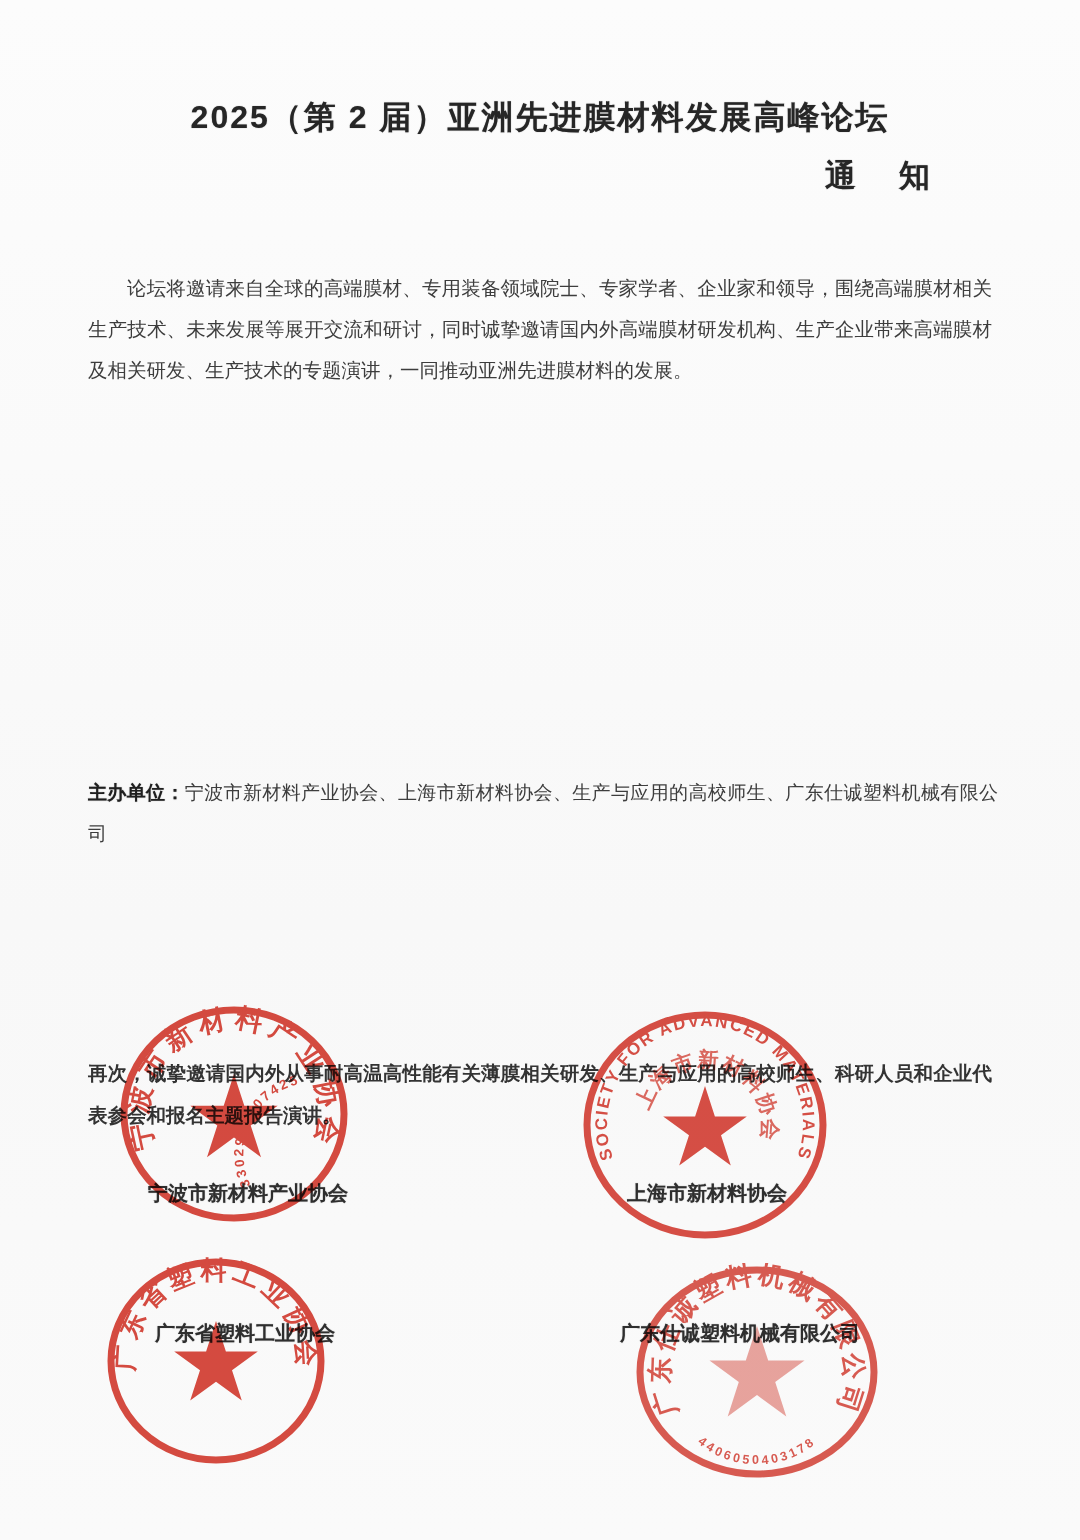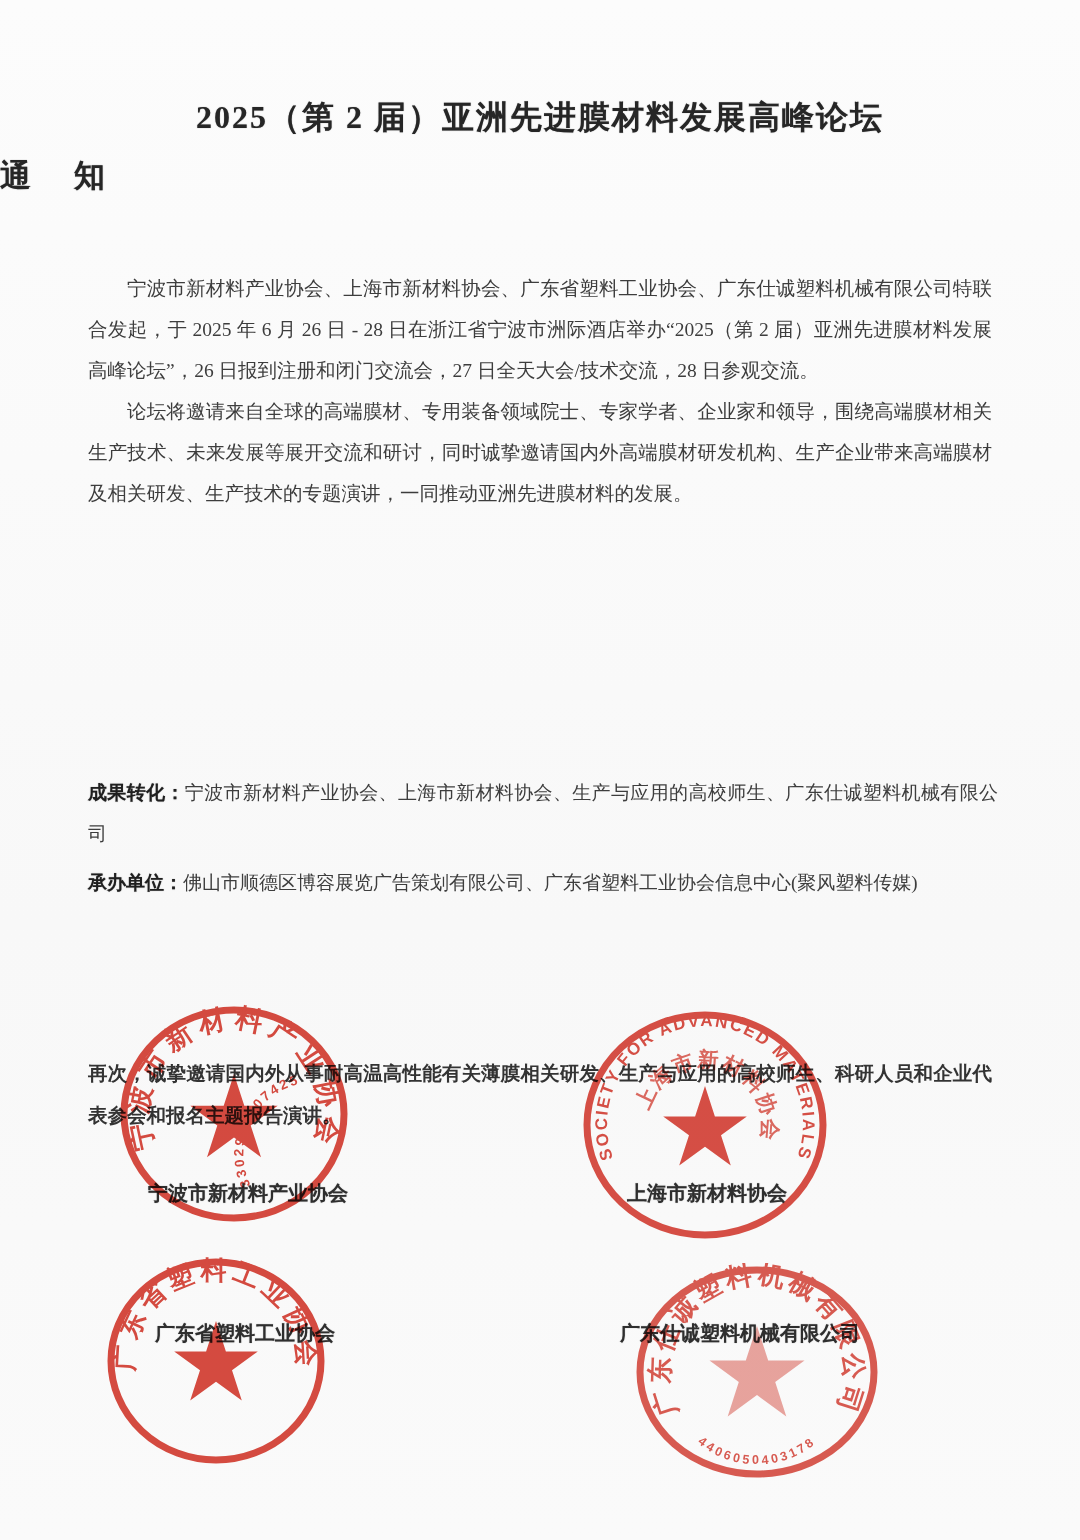--- a/index.html
+++ b/index.html
@@ -6,28 +6,28 @@
   .page{
     position:relative;
     width:1080px;height:1540px;
     background:linear-gradient(180deg,#fcfcfc 0%,#f8f8f8 60%,#fafafa 100%);
     overflow:hidden;
     font-family:"Liberation Sans",sans-serif;
   }
   .doc-title{
     position:absolute;top:96px;left:0;width:1080px;
     text-align:center;
-    font-family:Liberation Serif, serif;
+    font-family:Liberation Sans, sans-serif;
     font-size:32px;font-weight:700;color:#262626;
     letter-spacing:2px;
     text-shadow:0 0 1px rgba(40,40,40,.55);
   }
   .doc-subtitle{
     position:absolute;top:155px;left:0;width:936px;
-    text-align:left;
+    text-align:right;
     font-size:31px;font-weight:700;color:#262626;
     letter-spacing:6px;
     text-shadow:0 0 1px rgba(40,40,40,.55);
   }
   .body-text{
     position:absolute;top:268px;left:88px;width:904px;
     font-family:"Liberation Serif",serif;
     color:#3d3d3d;
     font-size:19.5px;line-height:41px;
     text-align:justify;
@@ -66,27 +66,25 @@
 </style>
 </head>
 <body>
 
 <div class="page">
 
   <div class="doc-title">2025（第 2 届）亚洲先进膜材料发展高峰论坛</div>
   <div class="doc-subtitle">通　知</div>
 
   <div class="body-text">
-    <p>宁波市新材料产业协会、上海市新材料协会、广东省塑料工业协会、广东仕诚塑料机械有限公司特联合发起，于 2025 年 6 月 26 日 - 28 日在浙江省宁波市洲际酒店举办“2025（第 2 届）亚洲先进膜材料发展高峰论坛”，26 日报到注册和闭门交流会，27 日全天大会/技术交流，28 日参观交流。</p>
     <p>论坛将邀请来自全球的高端膜材、专用装备领域院士、专家学者、企业家和领导，围绕高端膜材相关生产技术、未来发展等展开交流和研讨，同时诚挚邀请国内外高端膜材研发机构、生产企业带来高端膜材及相关研发、生产技术的专题演讲，一同推动亚洲先进膜材料的发展。</p>
   </div>
 
   <div class="org-section">
-    <p class="org-line"><span class="org-label">成果转化：</span><span>宁波市新材料产业协会、上海市新材料协会、生产与应用的高校师生、广东仕诚塑料机械有限公司</span></p>
-    <p class="org-line"><span class="org-label">承办单位：</span><span>佛山市顺德区博容展览广告策划有限公司、广东省塑料工业协会信息中心(聚风塑料传媒)</span></p>
+    <p class="org-line"><span class="org-label">主办单位：</span><span>宁波市新材料产业协会、上海市新材料协会、生产与应用的高校师生、广东仕诚塑料机械有限公司</span></p>
   </div>
 
   <div class="closing-text">再次，诚挚邀请国内外从事耐高温高性能有关薄膜相关研发、生产与应用的高校师生、科研人员和企业代表参会和报名主题报告演讲。</div>
 
   <span class="sig-label" style="left:148px;top:1180px;">宁波市新材料产业协会</span>
   <span class="sig-label" style="left:627px;top:1180px;">上海市新材料协会</span>
   <span class="sig-label" style="left:155px;top:1320px;">广东省塑料工业协会</span>
   <span class="sig-label" style="left:620px;top:1320px;">广东仕诚塑料机械有限公司</span>
 
   <svg class="stamp" style="left:114px;top:1002px;opacity:.9;" width="240" height="230" viewBox="0 0 240 230">

